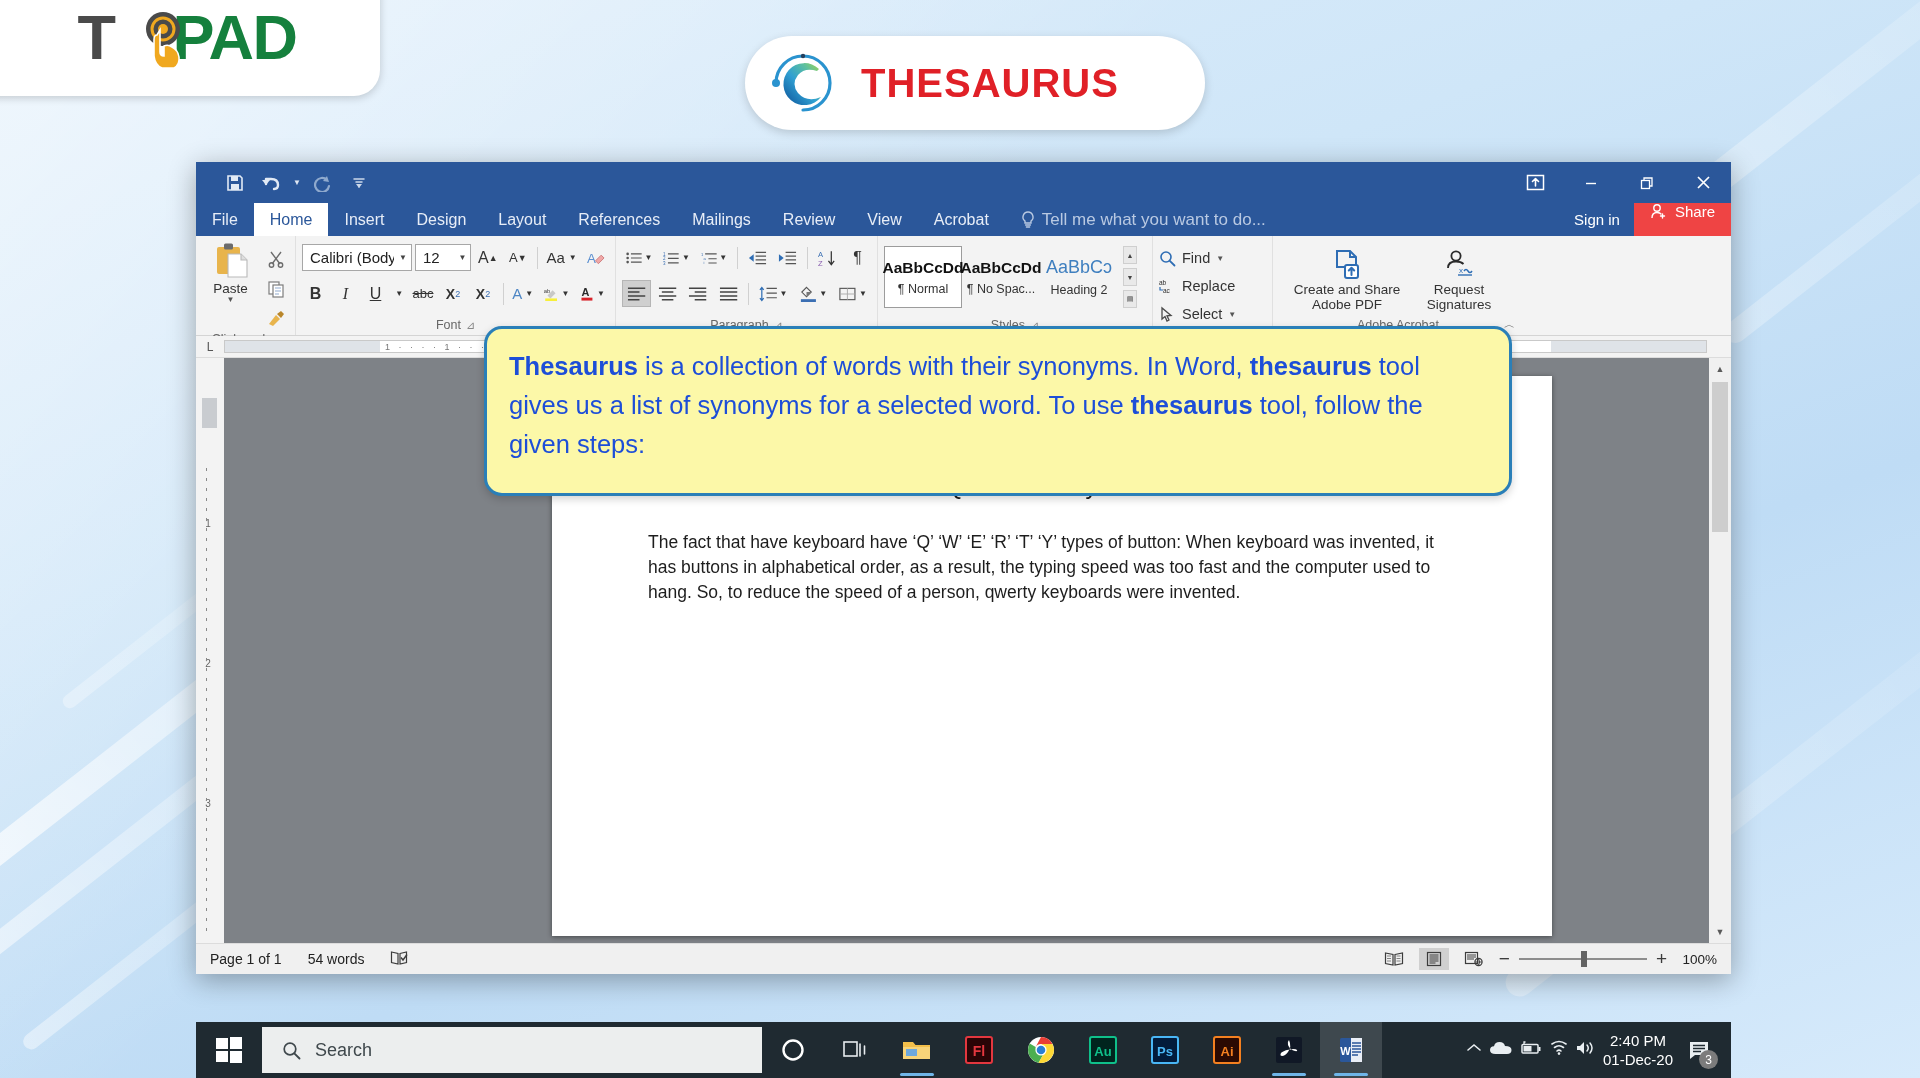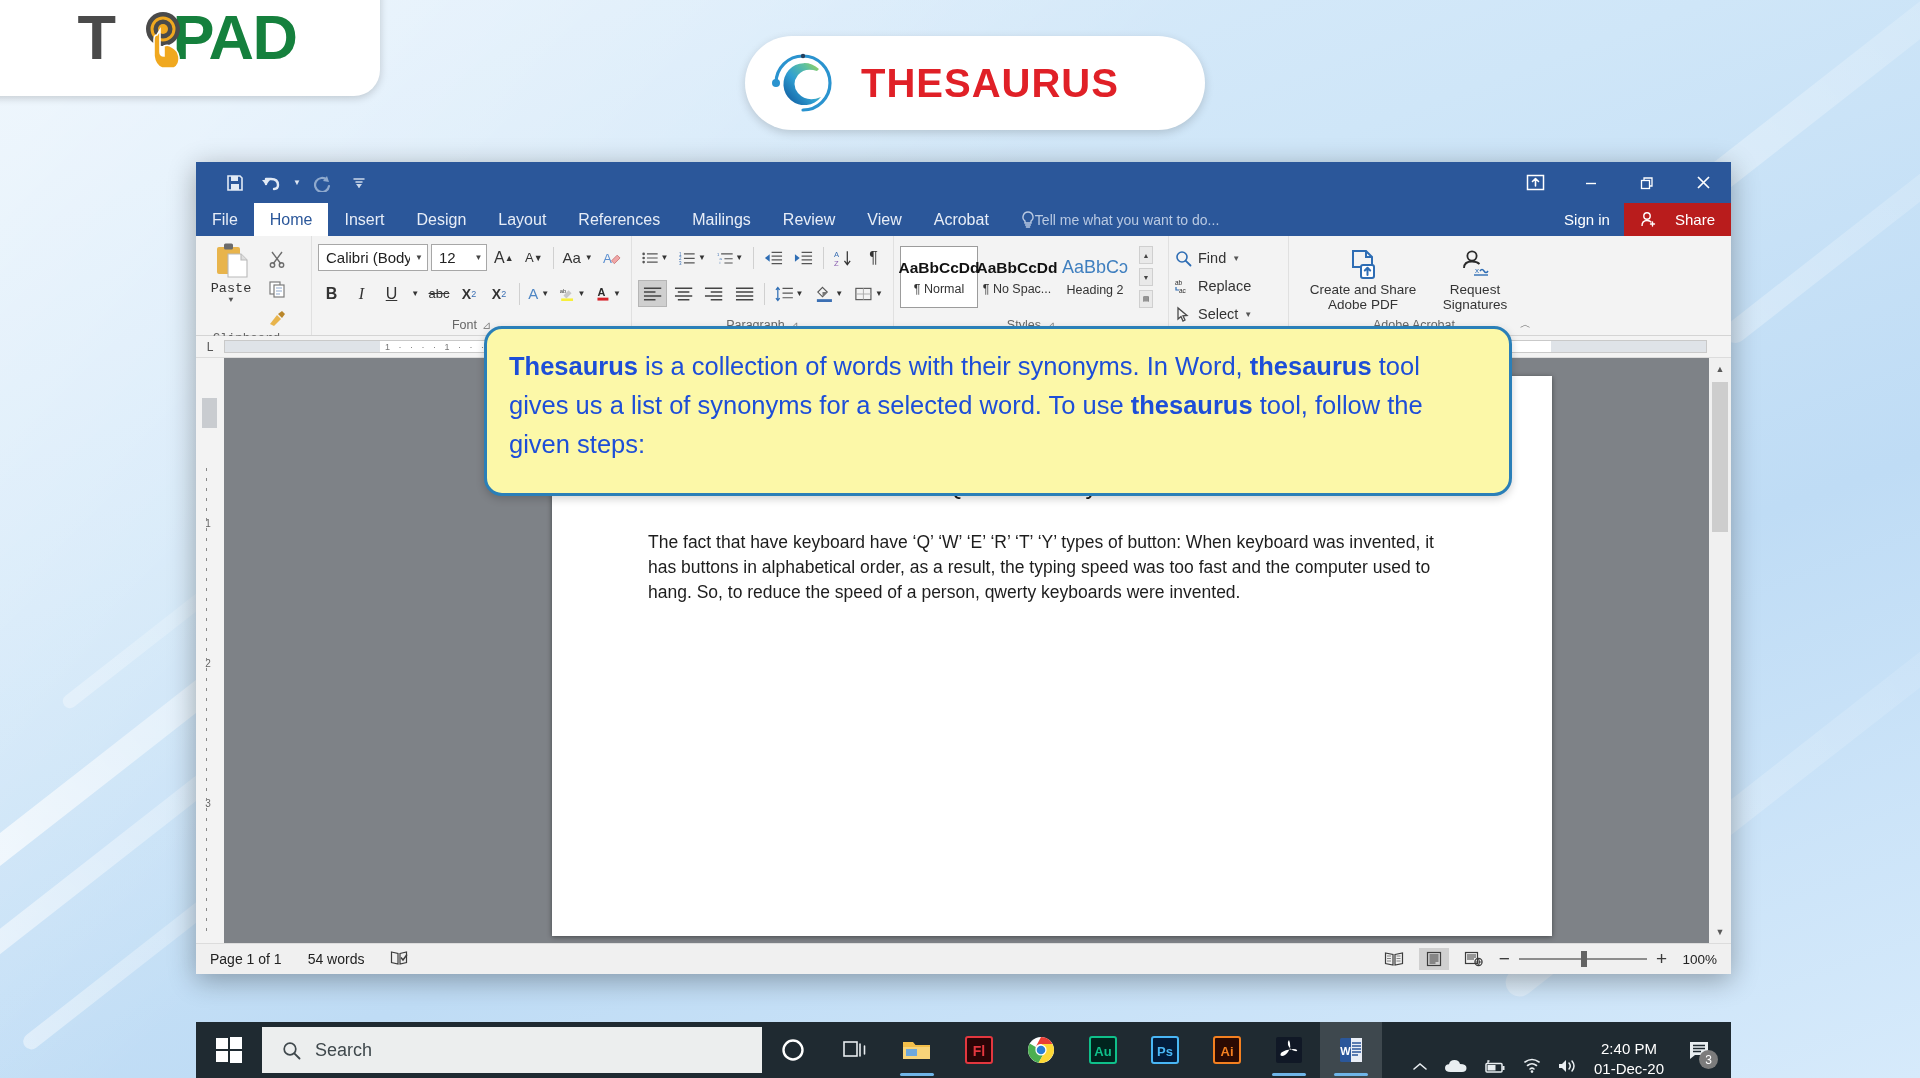--- a/index.html
+++ b/index.html
@@ -73,26 +73,26 @@
     position:absolute; left:0; right:0; text-align:center; color:#fff;
     font-size:16.5px; pointer-events:none;
   }
   .win-ctrls { margin-left:auto; display:flex; align-items:center; height:41px; }
   .win-btn { width:56px; height:41px; display:flex; align-items:center; justify-content:center;
     color:#fff; }
 
   .tabbar { height:33px; background:#2b579a; display:flex; align-items:stretch; position:relative; }
   .tab { padding:0 16px; display:flex; align-items:center; color:#e7edf7; font-size:16px; }
   .tab.active { background:#fff; color:#2b579a; }
-  .tellme { display:flex; align-items:center; color:#b9c9e2; font-size:14px;
+  .tellme { display:flex; align-items:center; gap:7px; color:#b9c9e2; font-size:17px;
     padding-left:16px; }
   .tabbar-right { margin-left:auto; display:flex; align-items:stretch; }
   .signin { display:flex; align-items:center; color:#fff; font-size:15px; padding:0 14px; }
-  .share { display:flex; align-items:center; gap:18px; color:#fff; font-size:15px;
-    padding:0 16px; background:#b91c1c; }
+  .share { display:flex; align-items:flex-start; gap:8px; color:#fff; font-size:15px;
+    padding:0 16px; background:#ef4444; }
 
   .ribbon { height:100px; background:#f3f3f3; border-bottom:1px solid #d4d4d4;
     display:flex; position:relative; }
   .rgroup { display:flex; flex-direction:column; justify-content:space-between;
     border-right:1px solid #e0e0e0; padding:4px 6px 0 6px; position:relative; }
   .rgroup-label { text-align:center; font-size:12.5px; color:#666; padding-bottom:3px;
     display:flex; align-items:center; justify-content:center; gap:5px; }
   .rrow { display:flex; align-items:center; gap:3px; }
   .dlg-launcher { font-size:11px; color:#888; }
 
@@ -174,21 +174,21 @@
     background:#1f2a31; display:flex; align-items:center; }
   .start-btn { width:66px; height:56px; display:flex; align-items:center; justify-content:center; }
   .search-box { width:500px; height:46px; background:#eceeee; display:flex; align-items:center;
     gap:14px; padding-left:20px; color:#3f484c; font-size:18px; }
   .tb-icons { display:flex; align-items:center; }
   .tb-icon { width:62px; height:56px; display:flex; align-items:center; justify-content:center;
     position:relative; }
   .tb-icon.running::after { content:''; position:absolute; left:14px; right:14px; bottom:2px;
     height:3px; background:#6fb5e8; border-radius:2px; }
   .tb-icon.active { background:rgba(255,255,255,.14); }
-  .tray { margin-left:auto; display:flex; align-items:flex-end; gap:15px; padding-right:10px;
+  .tray { margin-left:auto; display:flex; align-items:center; gap:6px; padding-right:10px;
     color:#e9eef1; }
   .clock { text-align:center; font-size:15px; line-height:1.3; color:#fff; }
   .notif { position:relative; width:42px; height:56px; display:flex; align-items:center;
     justify-content:center; }
   .notif-badge { position:absolute; right:3px; bottom:9px; width:19px; height:19px;
     border-radius:50%; background:#7c7c7c; color:#fff; font-size:12px;
     display:flex; align-items:center; justify-content:center; }
 
   
   .callout {
@@ -330,21 +330,21 @@
             <path d="M2 15 Q2 9.5 7 9.5 Q10 9.5 11.4 11.4" fill="none" stroke="#fff" stroke-width="1.4"></path>
             <path d="M12.5 11v4M10.5 13h4" stroke="#fff" stroke-width="1.4" stroke-linecap="round"></path>
           </svg>
         <span>Share</span>
       </div>
     </div>
   </div>
 
   <div class="ribbon">
 
-    <div class="rgroup" style="width:116px;font-family:Liberation Mono, monospace;">
+    <div class="rgroup" style="width:100px;">
       <div class="rrow" style="align-items:flex-start;padding-top:2px;">
         <div class="paste-btn">
           <svg width="36" height="38" viewBox="0 0 36 38">
             <rect x="4" y="5" width="23" height="27" rx="2" fill="#e8b44c"></rect>
             <rect x="11" y="1.5" width="9" height="6" rx="1.5" fill="#6b6b6b"></rect>
             <path d="M15 12h13l6 6v17H15z" fill="#fff" stroke="#b9b9b9" stroke-width="1.1"></path>
             <path d="M28 12v6h6" fill="#dedede" stroke="#b9b9b9" stroke-width="1.1"></path>
           </svg>
           <div class="paste-label">Paste</div>
           <div class="paste-caret">▼</div>

